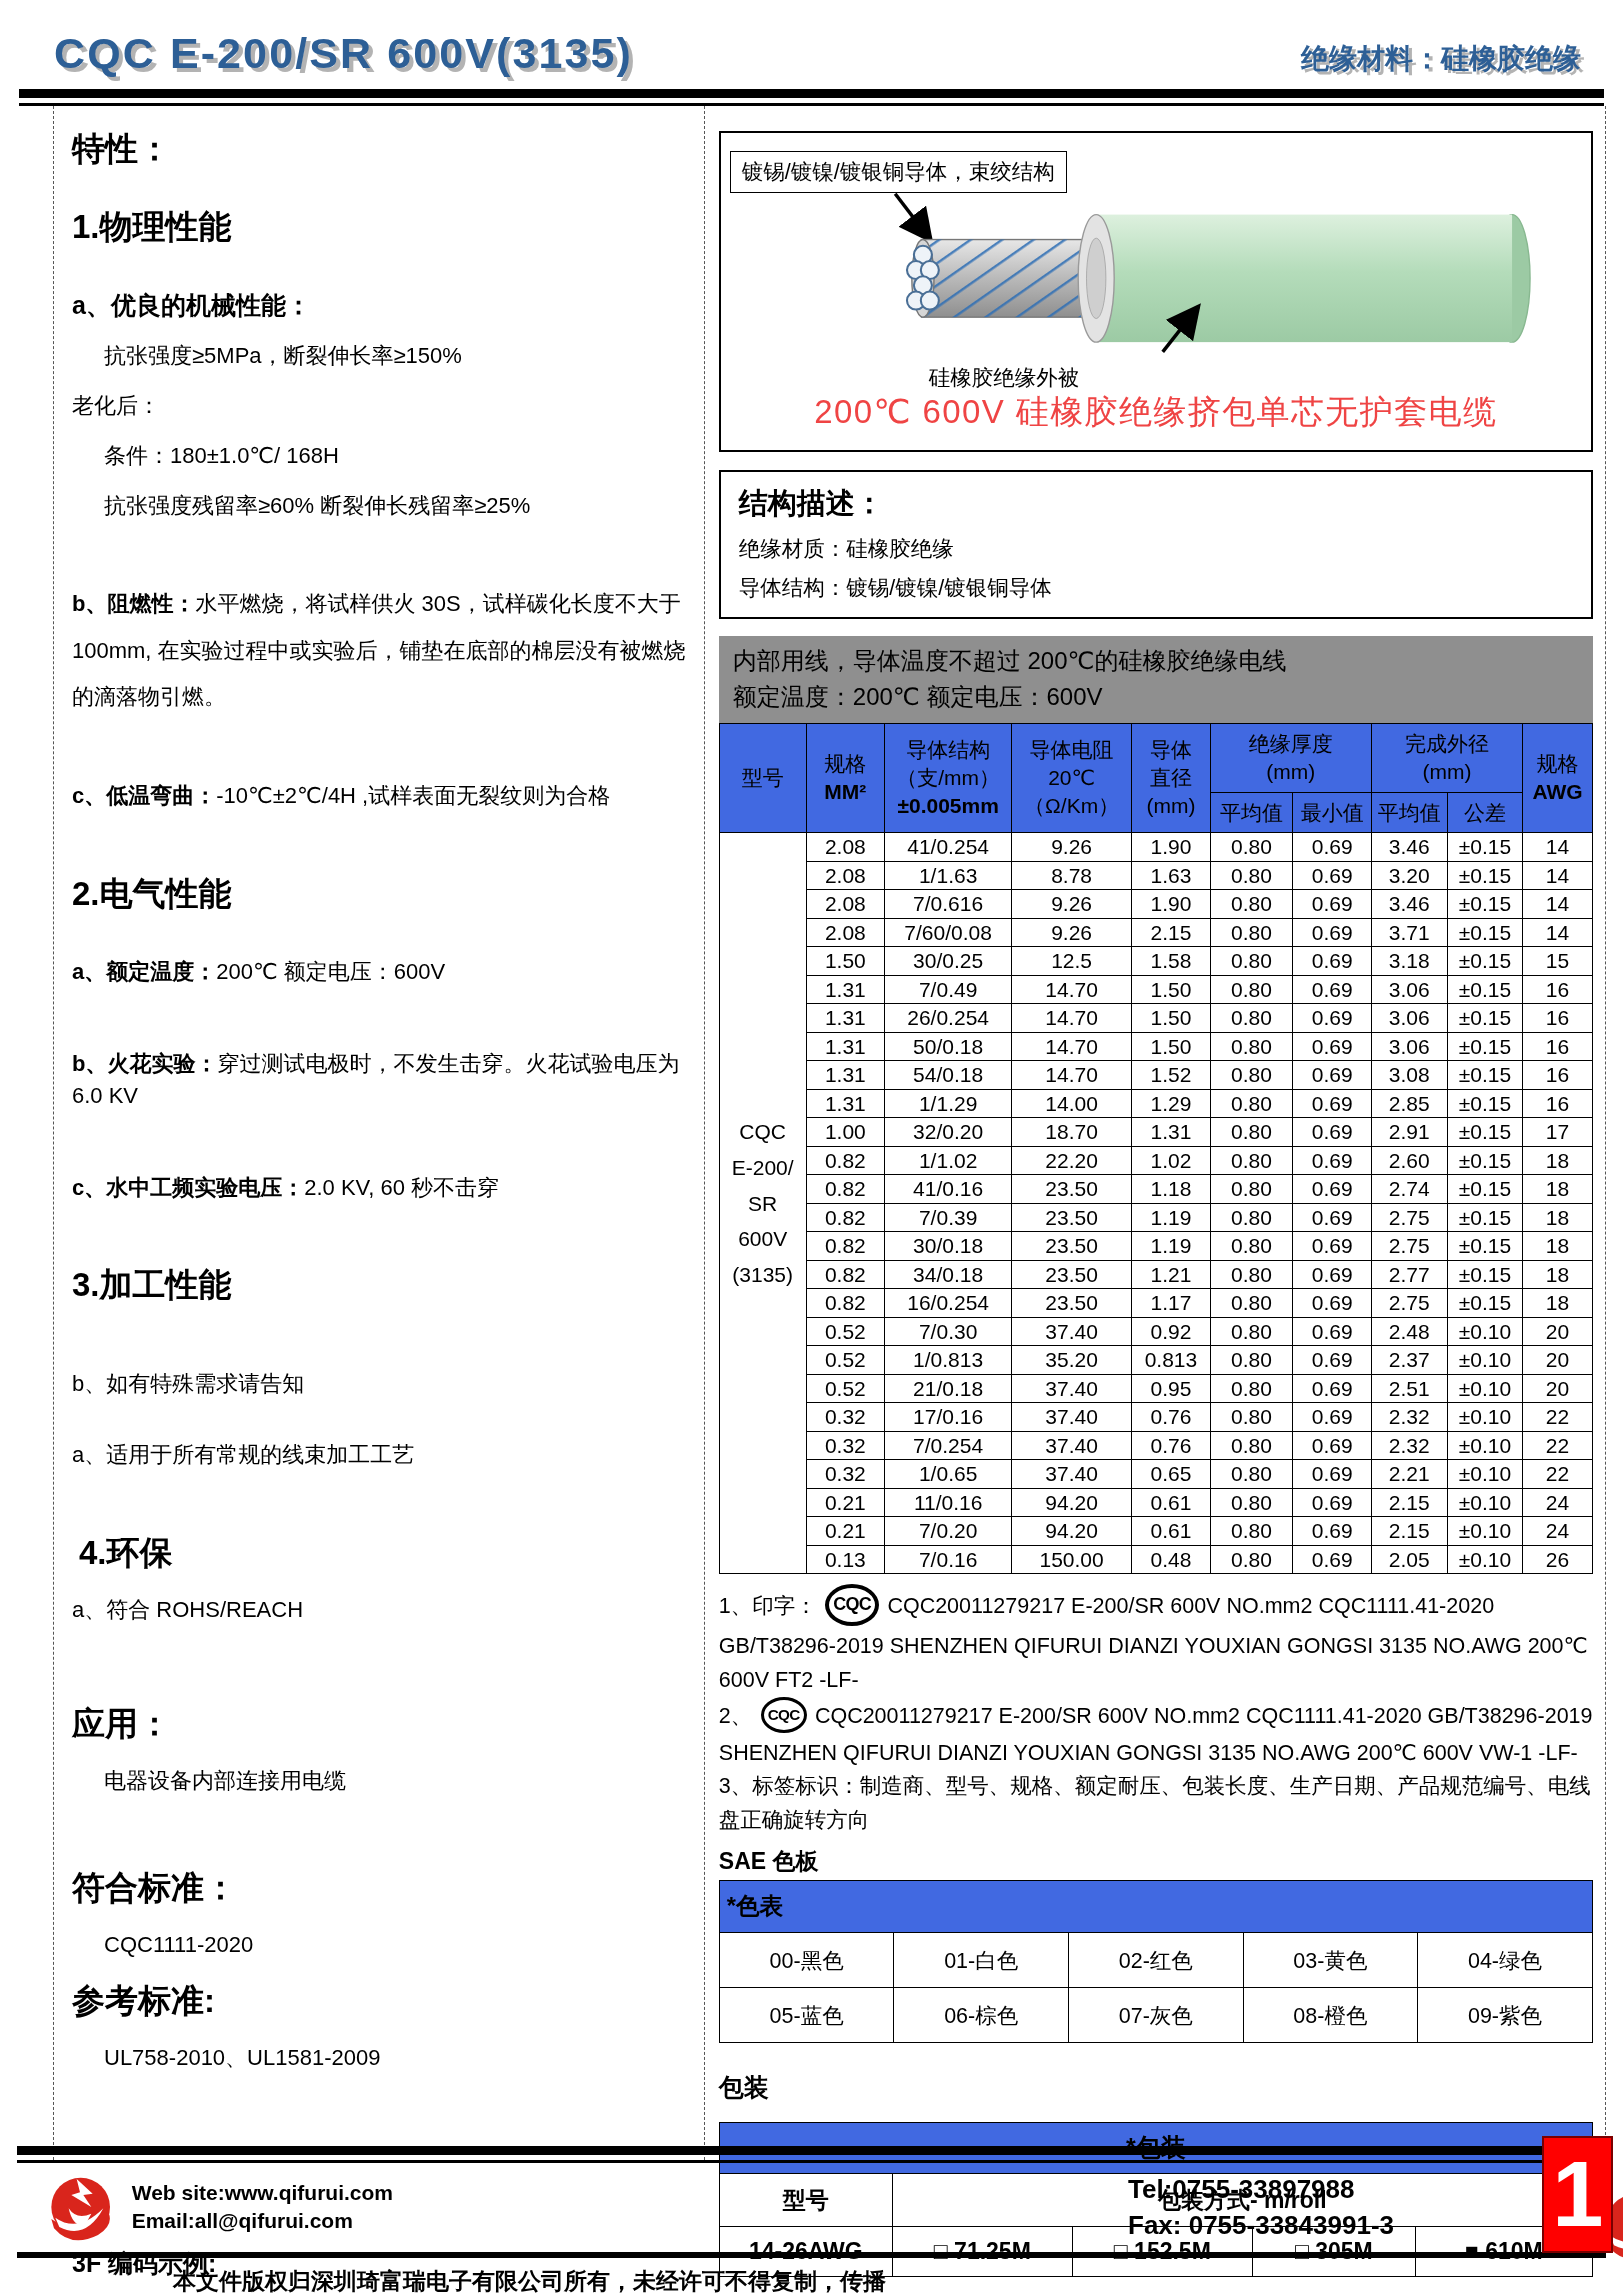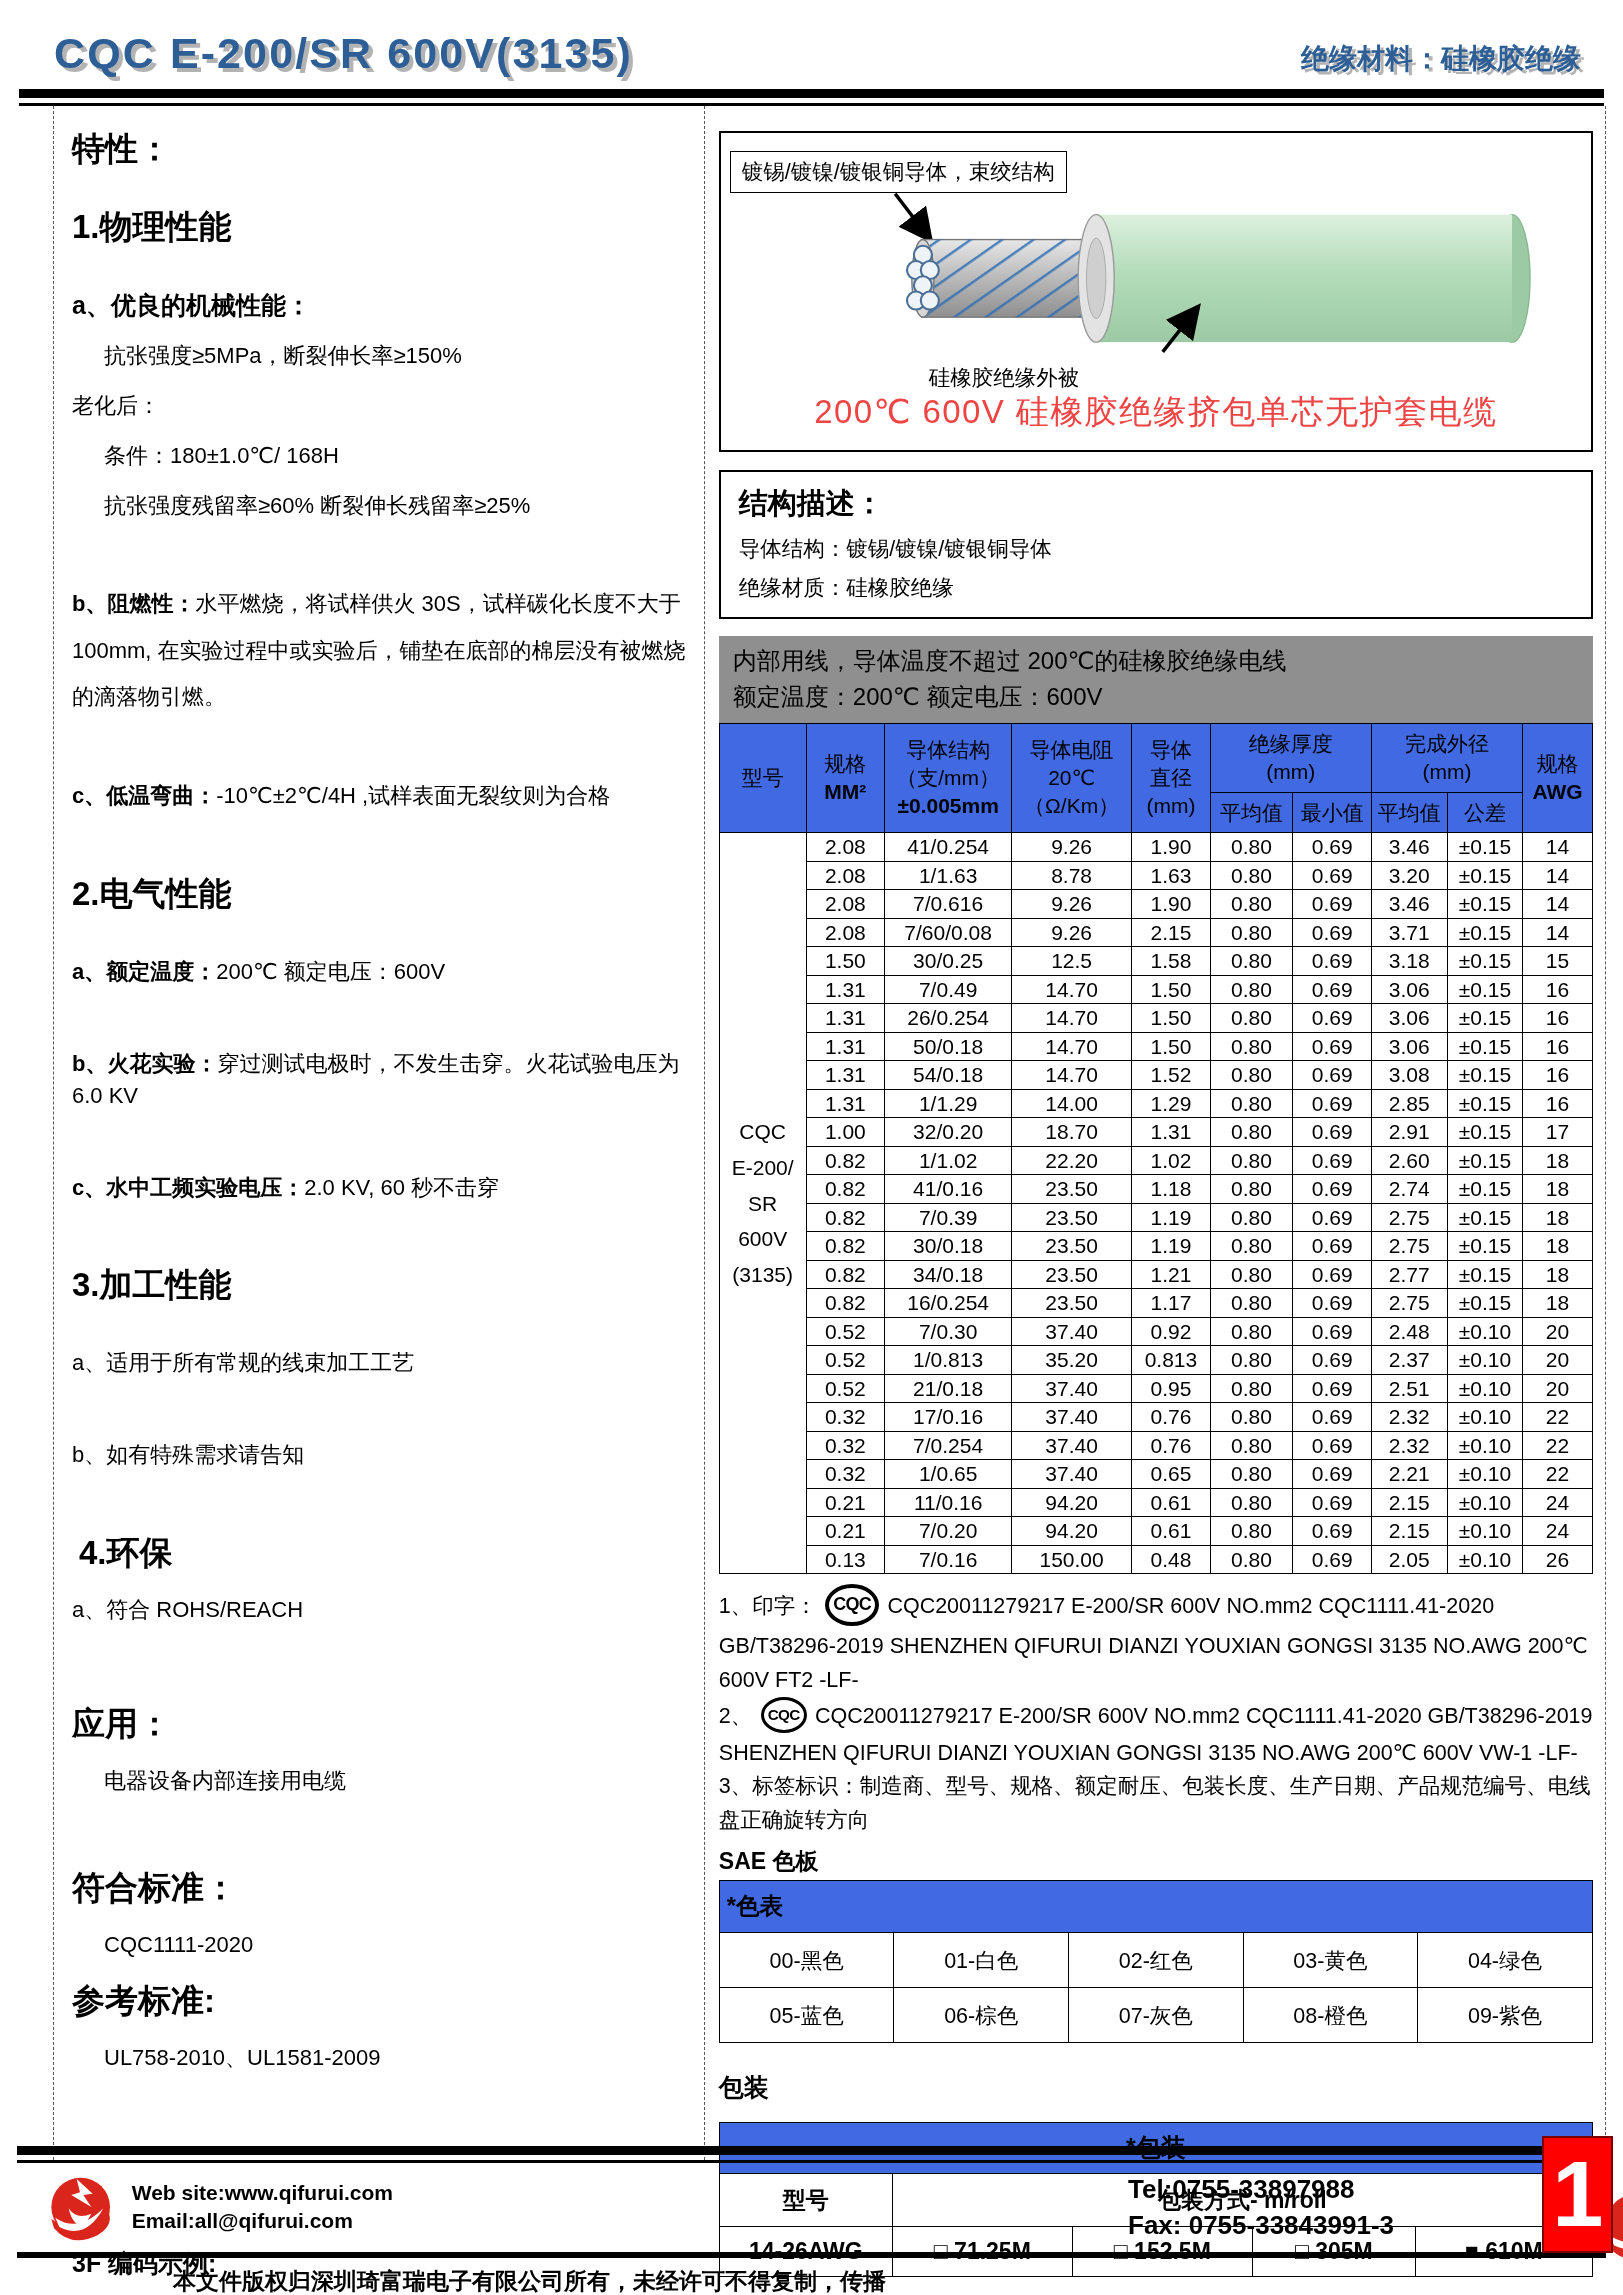--- a/index.html
+++ b/index.html
@@ -112,22 +112,22 @@
     <div class="t-body indent1 gap-s">抗张强度残留率≥60%  断裂伸长残留率≥25%</div>
     <p class="t-body gap-l" style="line-height:2.1"><span class="b-label">b、阻燃性：</span><span>水平燃烧，将试样供火 30S，试样碳化长度不大于 100mm, 在实验过程中或实验后，铺垫在底部的棉层没有被燃烧的滴落物引燃。</span></p>
     <p class="t-body gap-l"><span class="b-label">c、低温弯曲：</span><span>-10℃±2℃/4H ,试样表面无裂纹则为合格</span></p>
 
     <div class="h-big gap-l">2.电气性能</div>
     <p class="t-body gap-m"><span class="b-label">a、额定温度：</span><span>200℃    额定电压：600V</span></p>
     <p class="t-body gap-l"><span class="b-label">b、火花实验：</span><span>穿过测试电极时，不发生击穿。火花试验电压为 6.0 KV</span></p>
     <p class="t-body gap-l"><span class="b-label">c、水中工频实验电压：</span><span>2.0 KV, 60 秒不击穿</span></p>
 
     <div class="h-big gap-l">3.加工性能</div>
+    <p class="t-body gap-l">b、如有特殊需求请告知</p>
     <p class="t-body gap-m">a、适用于所有常规的线束加工工艺</p>
-    <p class="t-body gap-l">b、如有特殊需求请告知</p>
 
     <div class="h-big gap-l" style="padding-left:7px">4.环保</div>
     <p class="t-body gap-s">a、符合 ROHS/REACH</p>
 
     <div class="h-big gap-l" style="margin-top:76px">应用：</div>
     <p class="t-body indent1 gap-s">电器设备内部连接用电缆</p>
 
     <div class="h-big" style="margin-top:69px">符合标准：</div>
     <p class="t-body indent1 gap-s">CQC1111-2020</p>
     <div class="h-big gap-s">参考标准:</div>
@@ -182,22 +182,22 @@
         <ellipse cx="500" cy="152" rx="14" ry="58" fill="#cfcfcf" stroke="#9a9a9a" stroke-width="1"></ellipse>
 
         <line x1="596" y1="258" x2="648" y2="192" stroke="#000" stroke-width="5" marker-end="url(#arrow)"></line>
       </svg>
       <div class="fig-label-bottom">硅橡胶绝缘外被</div>
       <div class="fig-title">200℃  600V 硅橡胶绝缘挤包单芯无护套电缆</div>
     </div>
 
     <div class="structure-box">
       <div class="head">结构描述：</div>
+      <div class="line">绝缘材质：硅橡胶绝缘</div>
       <div class="line">导体结构：镀锡/镀镍/镀银铜导体</div>
-      <div class="line">绝缘材质：硅橡胶绝缘</div>
     </div>
 
     <div class="banner">
       <div>内部用线，导体温度不超过 200℃的硅橡胶绝缘电线</div>
       <div>额定温度：200℃  额定电压：600V</div>
     </div>
 
     <table class="spec">
       <colgroup>
         <col style="width:86px">

